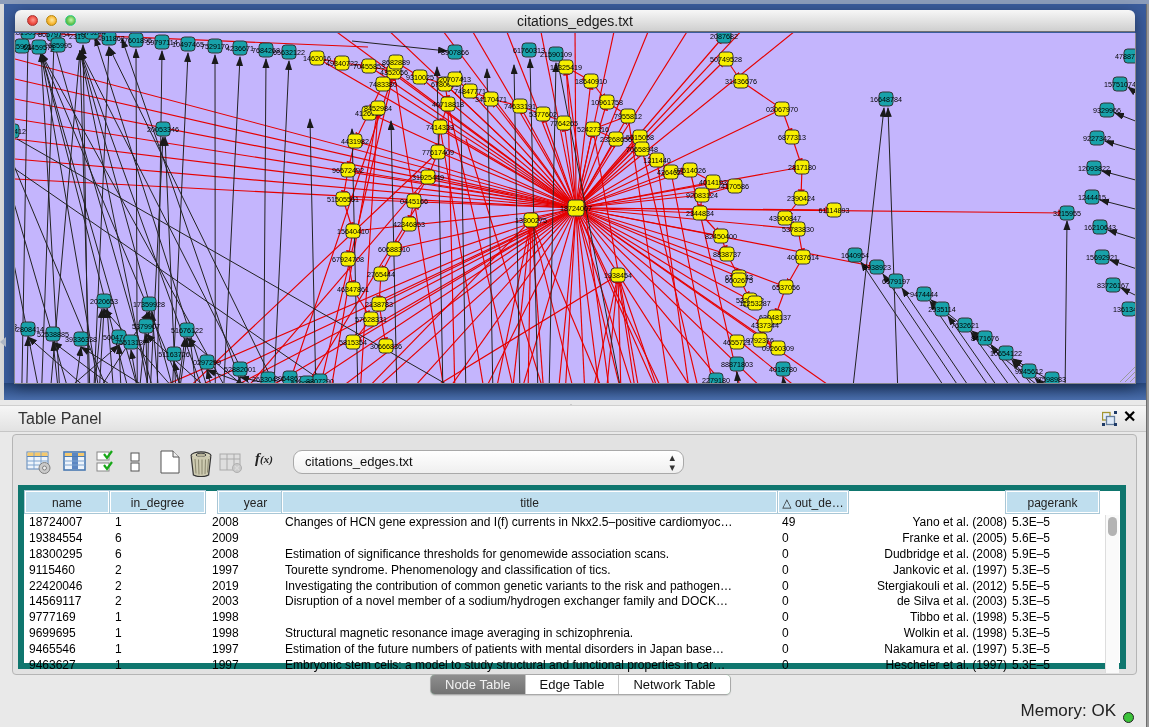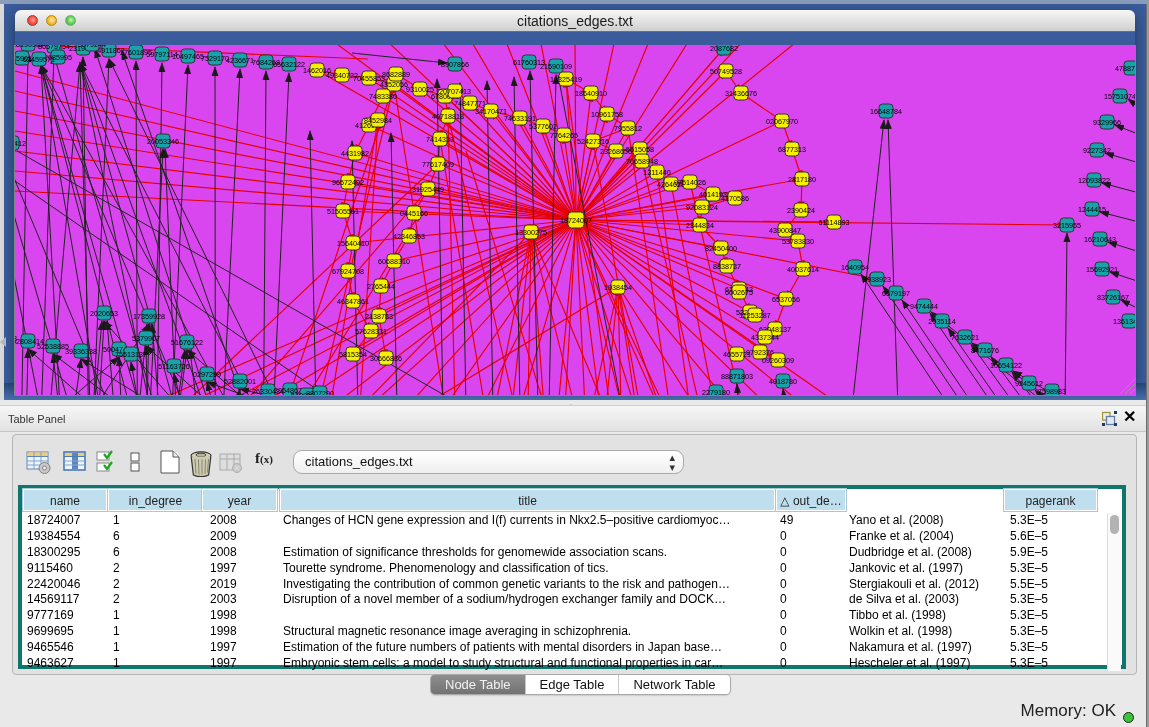--- a/index.html
+++ b/index.html
@@ -6,38 +6,38 @@
 #topstrip{position:absolute;left:0;top:0;width:1149px;height:4px;background:#8b9cba}
 #leftstrip{position:absolute;left:0;top:4px;width:4px;height:396px;background:#d9d9d9}
 #rightstrip{position:absolute;left:1146px;top:4px;width:3px;height:723px;background:#9a9a9a;border-left:1px solid #6e6e6e;z-index:9}
 #botband{position:absolute;left:4px;top:383px;width:1142px;height:17px;background:linear-gradient(#27477c,#4a6eac)}
 #win{position:absolute;left:15px;top:10px;width:1120px;height:373px;border-radius:6px 6px 0 0;box-shadow:0 4px 14px rgba(0,0,0,.45)}
 #titlebar{position:absolute;left:0;top:0;width:100%;height:22px;border-radius:6px 6px 0 0;background:linear-gradient(#f7f7f7,#cfcfcf);border-bottom:1px solid #6f6f6f;text-align:center;font-size:14px;font-weight:normal;color:#1a1a1a;line-height:22px}
 .tl{position:absolute;top:5px;width:11px;height:11px;border-radius:50%}
 #tl1{left:12px;background:radial-gradient(circle at 5px 4px,#ff9a90,#ee4b40 55%,#c33a30);border:1px solid #a33}
 #tl2{left:31px;background:radial-gradient(circle at 5px 4px,#ffe9a0,#f7b733 55%,#cf8f1a);border:1px solid #b8860b}
 #tl3{left:50px;background:radial-gradient(circle at 5px 4px,#c8f7b0,#62c44e 55%,#3f9c30);border:1px solid #3c8}
-#canvas{position:absolute;left:-1px;top:35px;width:1120px;height:350px;background:#d946ef;overflow:hidden;border:1px solid #85868a;border-top:none;box-sizing:content-box}
+#canvas{position:absolute;left:-1px;top:23px;width:1120px;height:350px;background:#c4b5fd;overflow:hidden;border:1px solid #85868a;border-top:none;box-sizing:content-box}
 #panel{position:absolute;left:0;top:400px;width:1149px;height:327px;background:#e9e9e9}
 #chev{position:absolute;left:569px;top:1px;color:#777;font-size:8px}
-#pbar{position:absolute;left:0;top:5px;width:1149px;height:27px;background:linear-gradient(#f6f6f6,#e2e2e2);border-top:1px solid #cfcfcf;border-bottom:1px solid #c6c6c6;font-size:11px;color:#333;line-height:26px;padding-left:8px}
+#pbar{position:absolute;left:0;top:5px;width:1149px;height:27px;background:linear-gradient(#f6f6f6,#e2e2e2);border-top:1px solid #cfcfcf;border-bottom:1px solid #c6c6c6;font-size:16px;color:#333;line-height:26px;padding-left:18px}
 #dock{position:absolute;left:1102px;top:11px;width:14px;height:13px}
 #px{position:absolute;left:1123px;top:7px;font-size:16px;font-weight:bold;color:#000}
 #container{position:absolute;left:12px;top:34px;width:1125px;height:241px;background:#e2e2e2;border:1px solid #b5b5b5;border-radius:4px}
 #toolbar{position:absolute;left:5px;top:15px;height:28px;width:100%}
 .ticon{position:absolute;top:0}
 #dropdown{position:absolute;left:275px;top:0;width:391px;height:24px;background:linear-gradient(#ffffff,#efefef);border:1px solid #a9a9a9;border-radius:9px;font-size:13px;color:#111;line-height:22px;padding-left:11px}
 #ddarr{position:absolute;right:8px;top:1px;font-size:11px;color:#333;line-height:10px}
-#table{position:absolute;left:5px;top:50px;width:1108px;height:184px;background:#fff;border:4px solid #0f766e}
+#table{position:absolute;left:5px;top:50px;width:1108px;height:184px;background:#fff;border:6px solid #0f766e}
 #thead{position:absolute;left:0;top:0;width:100%;height:23px}
 .th{position:absolute;top:0;height:22px;background:#bfdeee;border:1px solid #ffffff;outline:1px solid #a9c7d6;font-size:12px;color:#222;text-align:center;line-height:22px}
 #tbody{position:absolute;left:0;top:24px;width:1092px;font-size:12px;color:#000}
 .tr{height:15.9px;line-height:15.9px;white-space:nowrap;position:relative}
 .tr span{position:absolute;display:block}
-.c0{left:5px}.c1{left:91px}.c2{left:188px}.c3{left:261px;width:494px;overflow:hidden}.c4{left:758px}.c5{left:827px;width:156px;text-align:left}.c6{left:988px}
+.c0{left:5px}.c1{left:91px}.c2{left:188px}.c3{left:261px;width:494px;overflow:hidden}.c4{left:758px}.c5{left:827px;width:156px;text-align:right}.c6{left:988px}
 #vscroll{position:absolute;right:1px;top:24px;width:14px;height:158px;background:#fafafa;border-left:1px solid #ddd}
 #vthumb{position:absolute;left:2px;top:2px;width:9px;height:19px;background:#b3b3b3;border-radius:5px}
 #tabs{position:absolute;left:430px;top:274px;height:21px;display:flex;border:1px solid #a9a9a9;border-radius:5px;overflow:hidden;background:#86efac;box-shadow:0 1px 1px rgba(0,0,0,.12)}
 .tab{height:21px;line-height:20px;font-size:13px;padding:0 14px;color:#111;background:#fff;border-left:1px solid #c8c8c8}
 .tab.sel{background:linear-gradient(#8f8f8f,#6f6f6f);color:#f2f2f2;border-left:none}
 #status{position:absolute;right:33px;bottom:6px;font-size:17px;color:#222}
 #gdot{position:absolute;right:15px;bottom:4px;width:11px;height:11px;border-radius:50%;background:#3cc33a;border:1.5px solid #222}
 svg text{font-family:"Liberation Sans",sans-serif}
 </style></head><body>
 <div id="desktop">
@@ -695,48 +695,48 @@
           <line x1="20.5" y1="9" x2="19.5" y2="22.5" stroke="#8a876e"></line>
         </svg>
    <svg class="ticon" style="left:201px" width="26" height="26">
           <rect x="1" y="4" width="20" height="16" fill="#dedede" stroke="#aaa"></rect>
           <line x1="8" y1="4" x2="8" y2="20" stroke="#aaa"></line>
           <line x1="15" y1="4" x2="15" y2="20" stroke="#aaa"></line>
           <line x1="1" y1="9" x2="21" y2="9" stroke="#aaa"></line>
           <circle cx="18" cy="18" r="4.5" fill="#c9c9c9" stroke="#b0b0b0"></circle>
           <path d="M16 16 l4 4 M20 16 l-4 4" stroke="#dadada" stroke-width="1.4"></path>
         </svg>
-   <span class="ticon" style="left:237px;font-size:15px;font-weight:bold;color:#222;font-family:'Liberation Serif',serif">f<span style="font-size:11px">(x)</span></span>
+   <span class="ticon" style="left:237px;font-size:15px;font-style:italic;font-weight:bold;color:#222;font-family:'Liberation Serif',serif">f<span style="font-size:11px">(x)</span></span>
    <div id="dropdown">citations_edges.txt<span id="ddarr">▴<br>▾</span></div>
   </div>
   <div id="table">
    <div id="thead">
     <span class="th" style="left:1px;width:84px">name</span>
     <span class="th" style="left:86px;width:95px">in_degree</span>
-    <span class="th" style="left:180px;width:75px">year</span>
+    <span class="th" style="left:194px;width:75px">year</span>
     <span class="th" style="left:258px;width:495px">title</span>
     <span class="th" style="left:754px;width:70px">△ out_de…</span>
     <span class="th" style="left:982px;width:93px">pagerank</span>
    </div>
    <div id="tbody">
           <div class="tr">
             <span class="c0">18724007</span>
             <span class="c1">1</span>
             <span class="c2">2008</span>
             <span class="c3">Changes of HCN gene expression and I(f) currents in Nkx2.5–positive cardiomyoc…</span>
             <span class="c4">49</span>
             <span class="c5">Yano et al. (2008)</span>
             <span class="c6">5.3E–5</span>
           </div>
           <div class="tr">
             <span class="c0">19384554</span>
             <span class="c1">6</span>
             <span class="c2">2009</span>
             <span class="c4">0</span>
-            <span class="c5">Franke et al. (2004)</span>
+            <span class="c5">Franke et al. (2005)</span>
             <span class="c6">5.6E–5</span>
           </div>
           <div class="tr">
             <span class="c0">18300295</span>
             <span class="c1">6</span>
             <span class="c2">2008</span>
             <span class="c3">Estimation of significance thresholds for genomewide association scans.</span>
             <span class="c4">0</span>
             <span class="c5">Dudbridge et al. (2008)</span>
             <span class="c6">5.9E–5</span>

